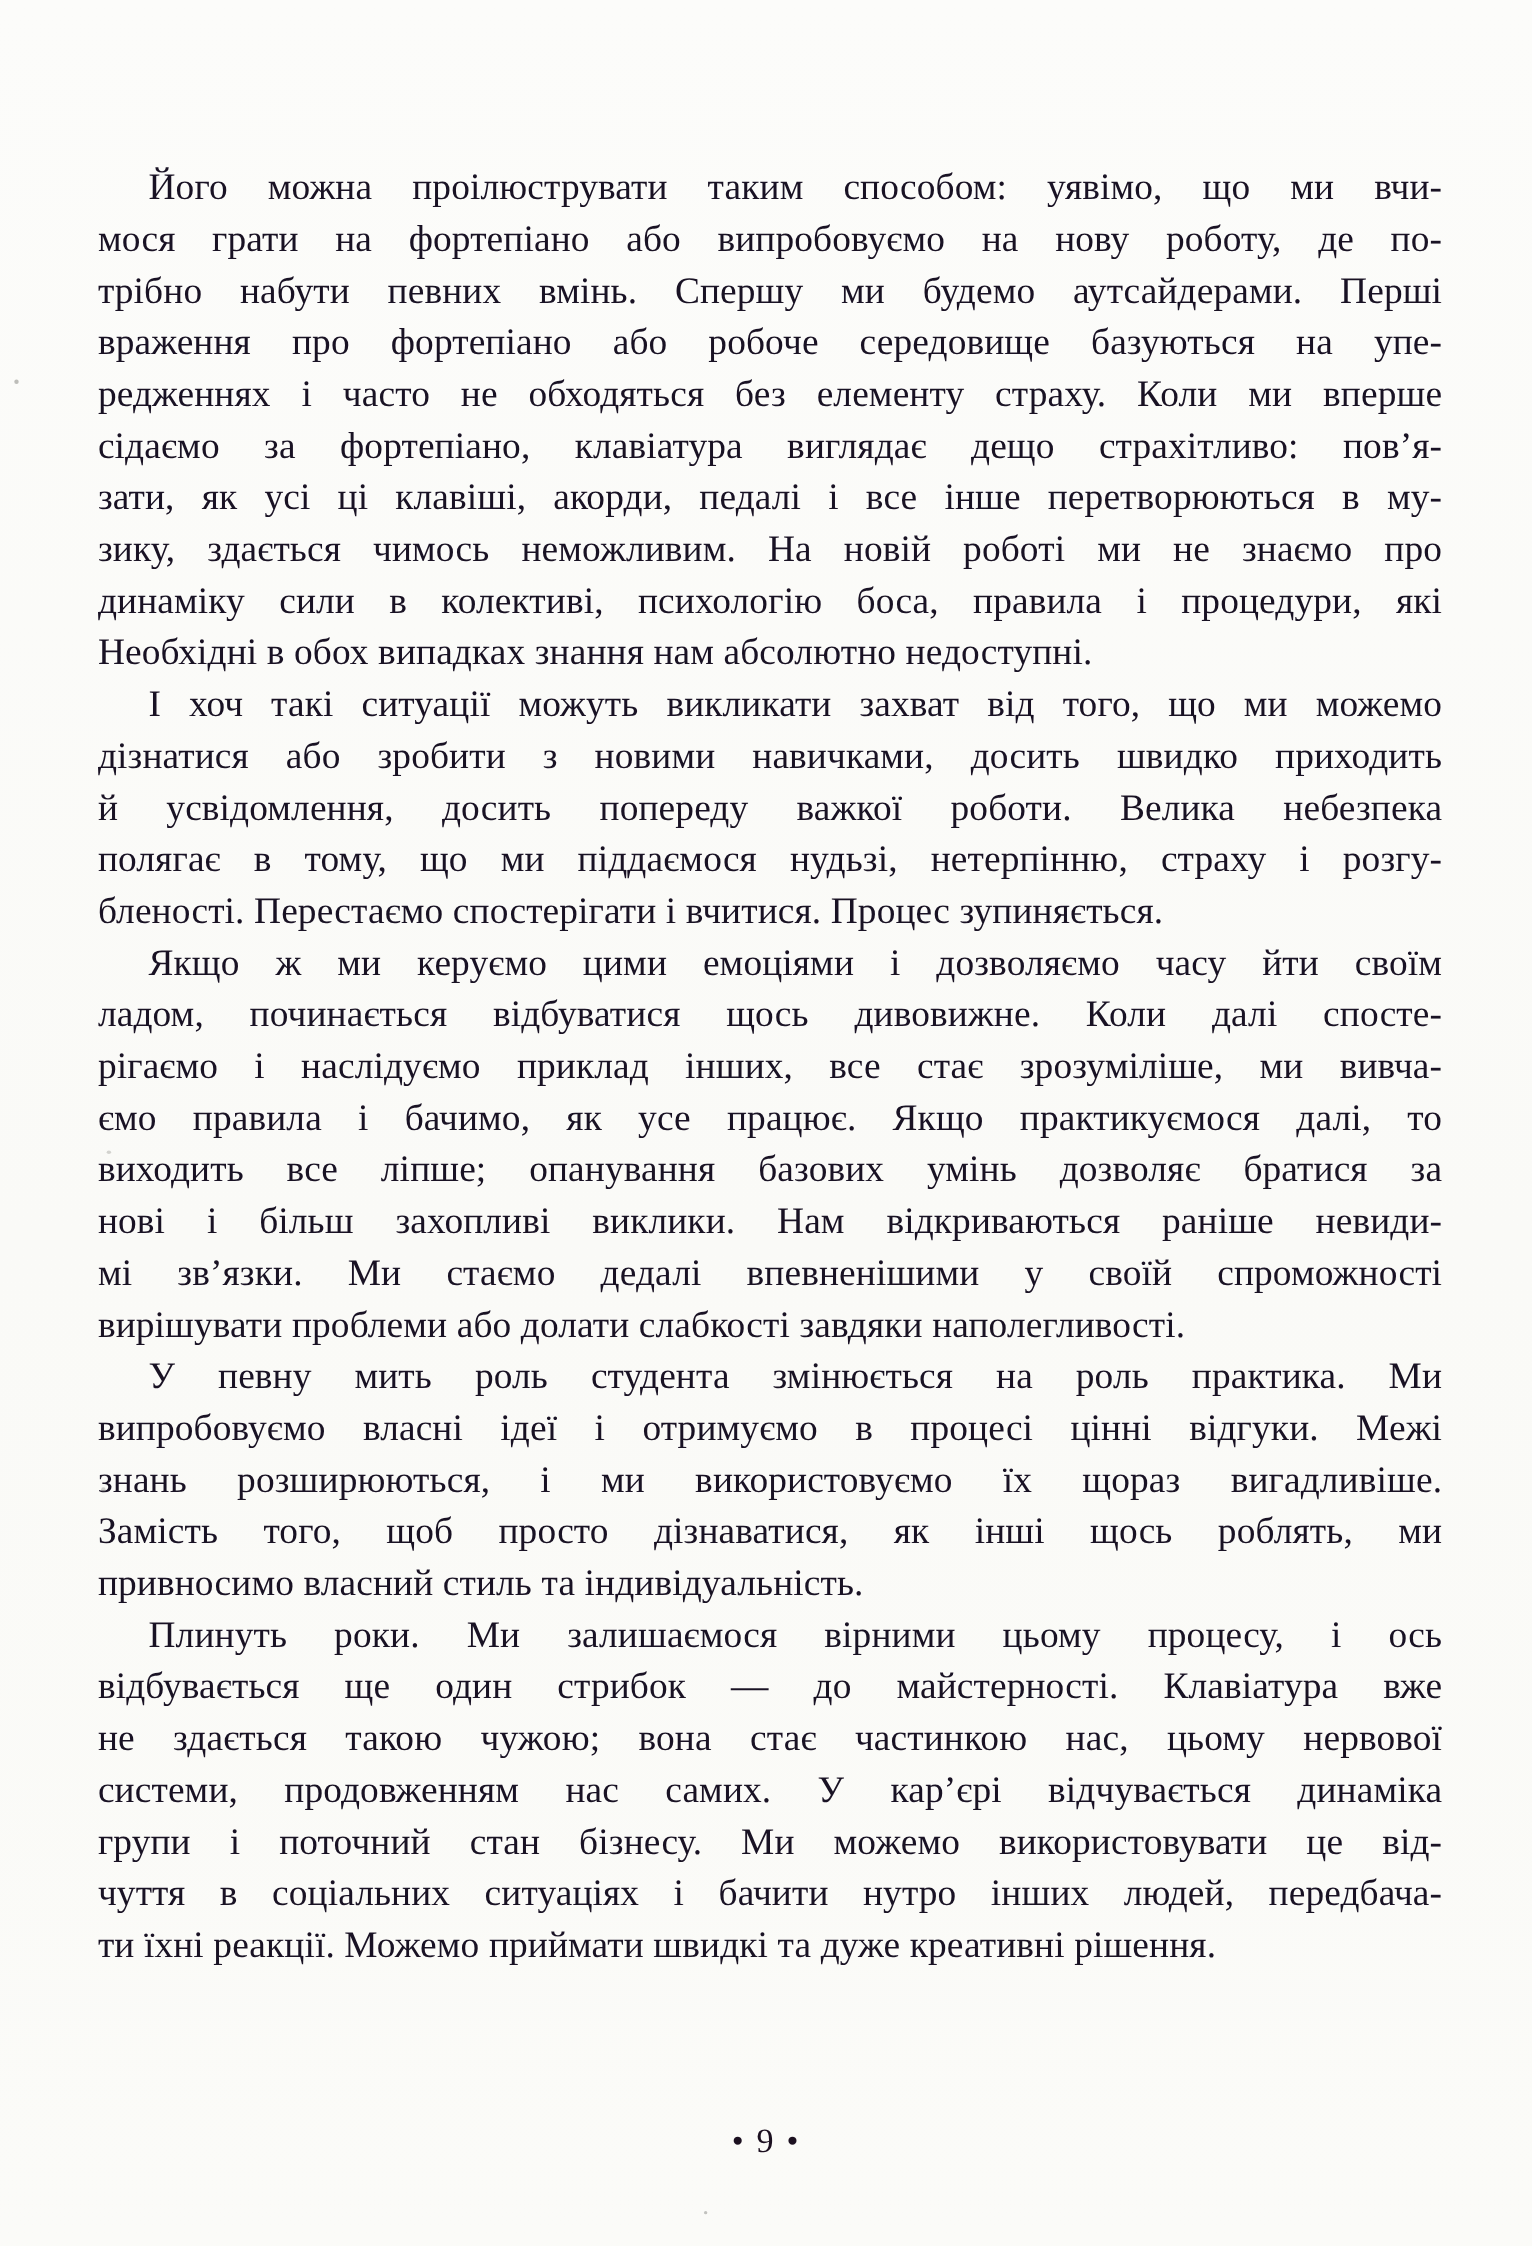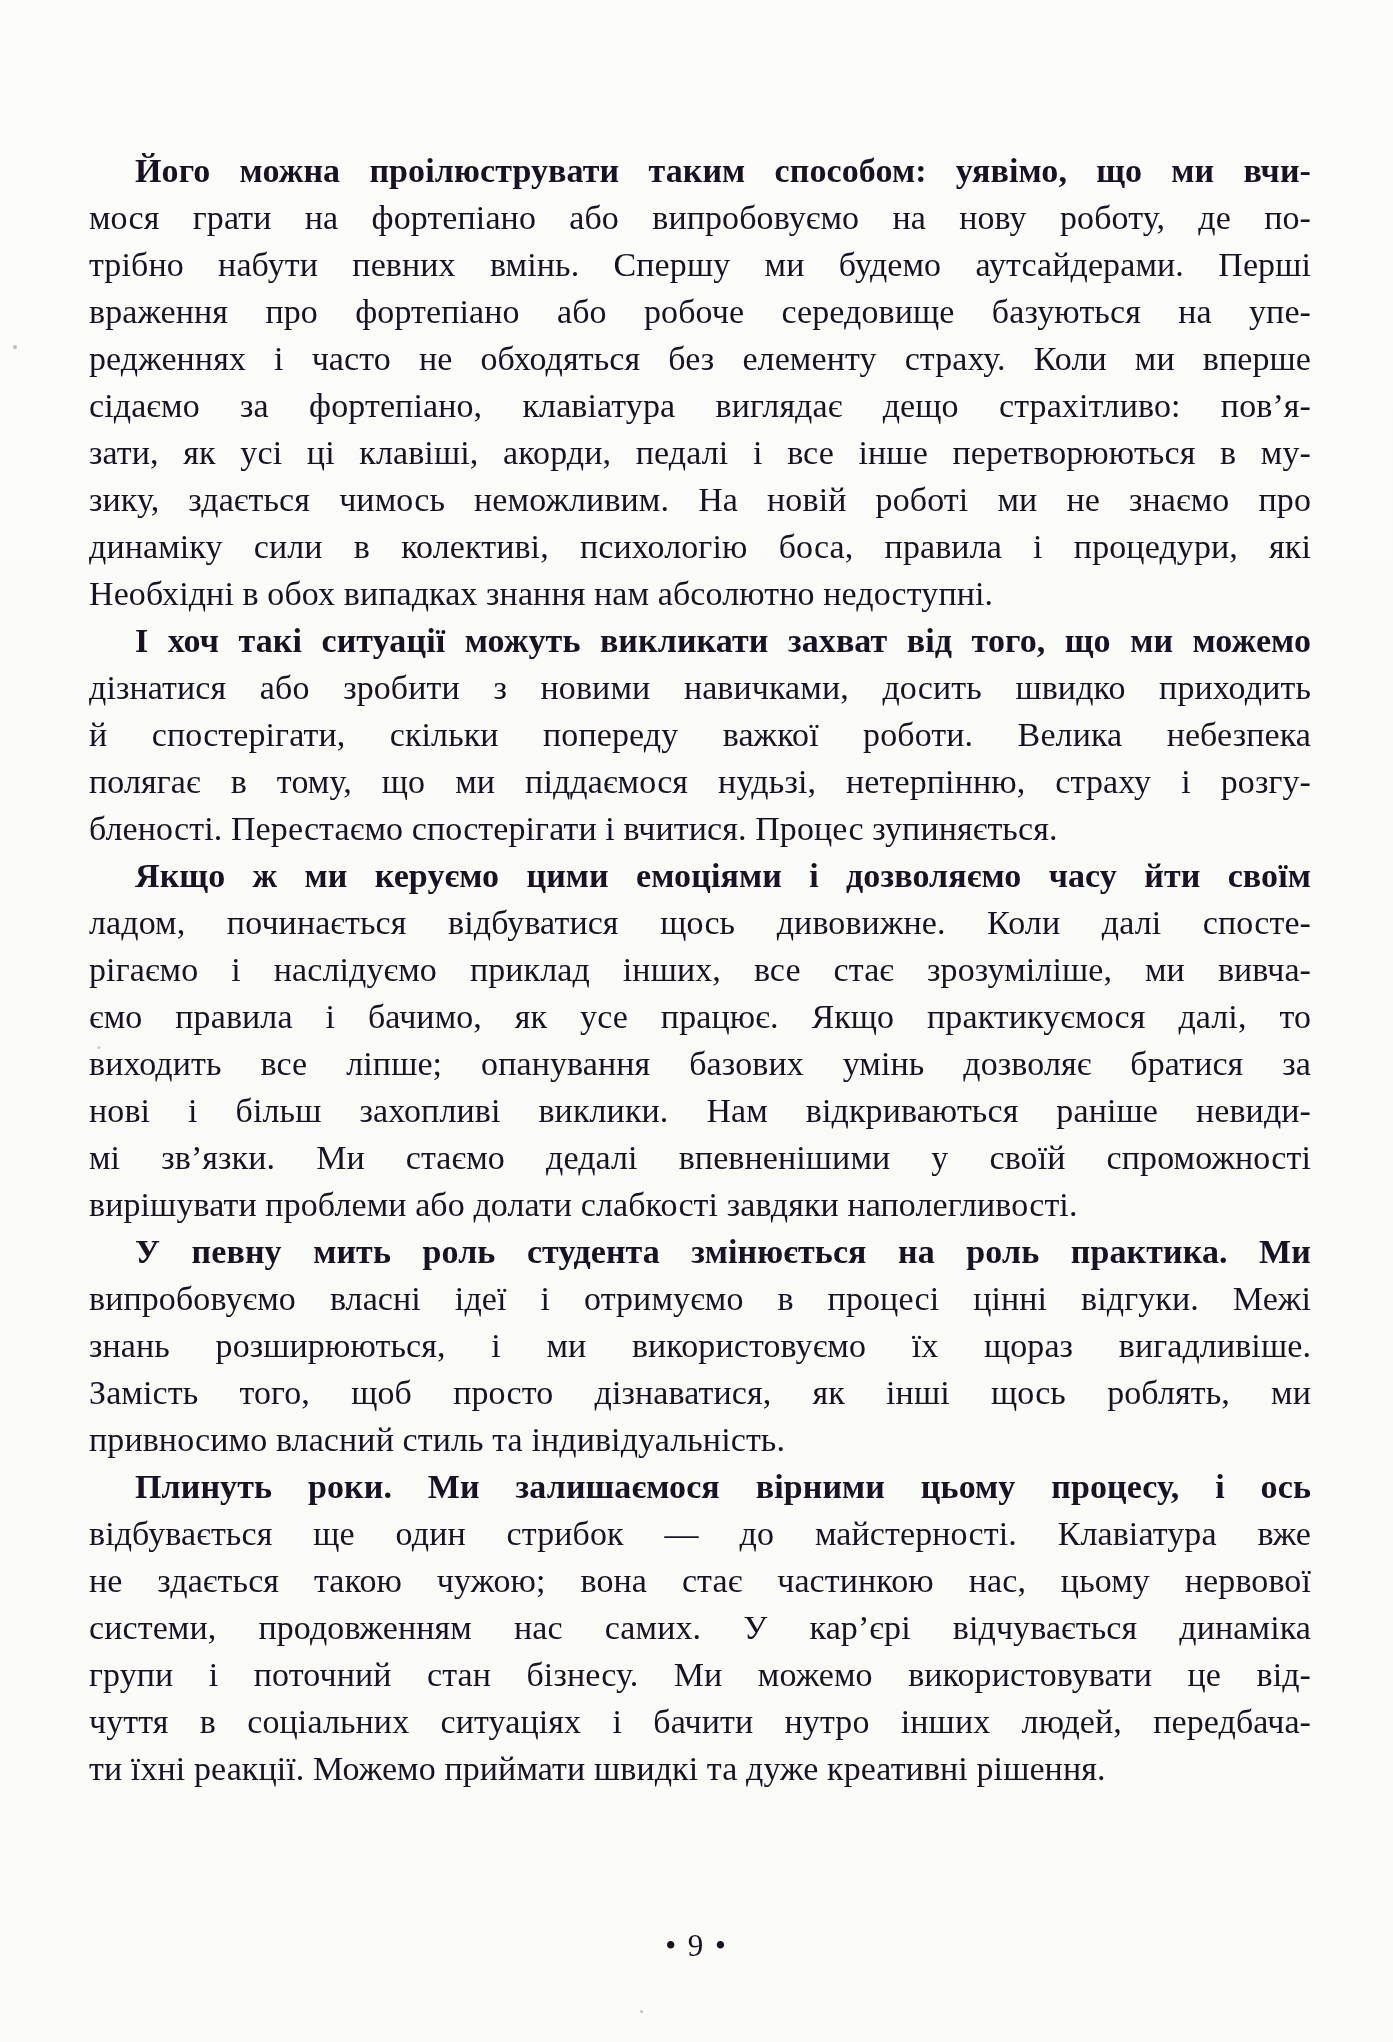--- a/index.html
+++ b/index.html
@@ -28,21 +28,21 @@
     font-size: 34px;
     line-height: 47px;
     letter-spacing: 0.1px;
   }
   .para { margin: 0; }
   .line {
     text-align: justify;
     text-align-last: justify;
     white-space: normal;
   }
-  .line-first { text-indent: 46px; font-weight: bold; }
+  .line-first { text-indent: 46px; }
   .line-last { text-align-last: left; }
   .page-number {
     position: absolute;
     top: 1928px;
     left: 0;
     width: 100%;
     text-align: center;
     font-size: 31px;
     color: #1c1020;
     letter-spacing: 2px;
@@ -67,21 +67,21 @@
         <div class="line">редженнях і часто не обходяться без елементу страху. Коли ми вперше</div>
         <div class="line">сідаємо за фортепіано, клавіатура виглядає дещо страхітливо: пов’я-</div>
         <div class="line">зати, як усі ці клавіші, акорди, педалі і все інше перетворюються в му-</div>
         <div class="line">зику, здається чимось неможливим. На новій роботі ми не знаємо про</div>
         <div class="line">динаміку сили в колективі, психологію боса, правила і процедури, які</div>
         <div class="line line-last">Необхідні в обох випадках знання нам абсолютно недоступні.</div>
       </div>
       <div class="para">
         <div class="line line-first">І хоч такі ситуації можуть викликати захват від того, що ми можемо</div>
         <div class="line">дізнатися або зробити з новими навичками, досить швидко приходить</div>
-        <div class="line">й спостерігати, скільки попереду важкої роботи. Велика небезпека</div>
+        <div class="line">й усвідомлення, досить попереду важкої роботи. Велика небезпека</div>
         <div class="line">полягає в тому, що ми піддаємося нудьзі, нетерпінню, страху і розгу-</div>
         <div class="line line-last">бленості. Перестаємо спостерігати і вчитися. Процес зупиняється.</div>
       </div>
       <div class="para">
         <div class="line line-first">Якщо ж ми керуємо цими емоціями і дозволяємо часу йти своїм</div>
         <div class="line">ладом, починається відбуватися щось дивовижне. Коли далі спосте-</div>
         <div class="line">рігаємо і наслідуємо приклад інших, все стає зрозуміліше, ми вивча-</div>
         <div class="line">ємо правила і бачимо, як усе працює. Якщо практикуємося далі, то</div>
         <div class="line">виходить все ліпше; опанування базових умінь дозволяє братися за</div>
         <div class="line">нові і більш захопливі виклики. Нам відкриваються раніше невиди-</div>

